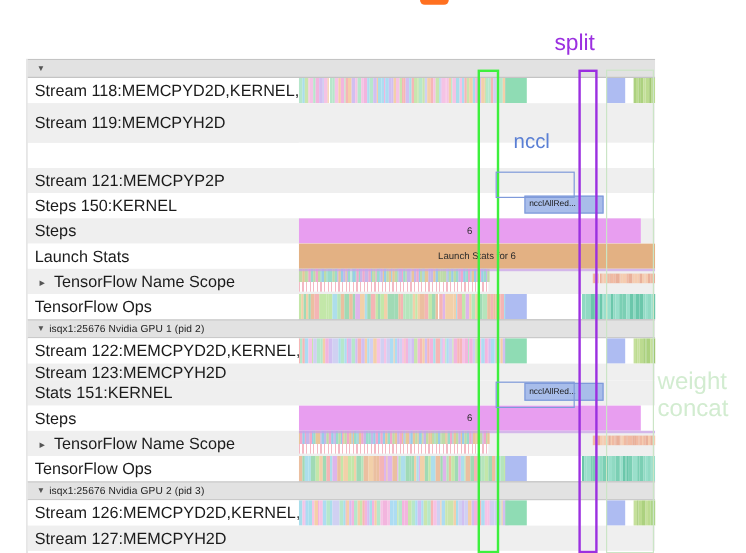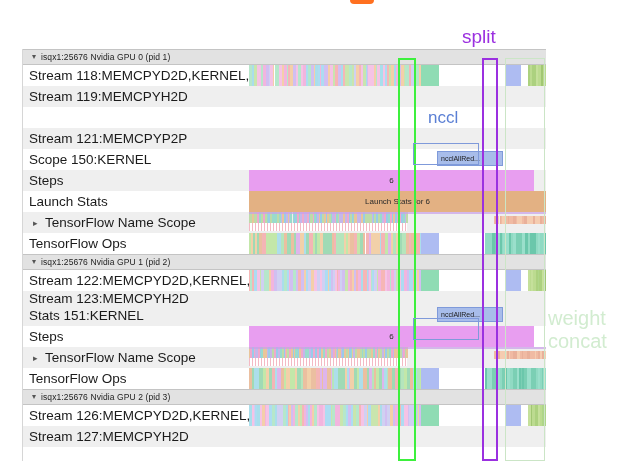--- a/index.html
+++ b/index.html
@@ -60,21 +60,20 @@
     box-sizing:border-box;display:flex;align-items:center;
     font-size:7px;color:#1a1a1a;padding-left:3px;overflow:hidden;
   }
 </style>
 </head>
 <body>
 
 <div id="panel">
     <div class="group-header">
       <span class="group-caret">▾</span>
-      <span class="group-title">isqx1:25676 Nvidia GPU 0 (pid 1)</span>
     </div>
     <div class="row" style="height:21px;background:#ffffff">
       <div class="row-label" style="background:#ffffff">Stream 118:MEMCPYD2D,KERNEL,ME</div>
       <div class="row-track">
         <div class="stripes" style="left:0px;width:172px">
           <i style="position:absolute;left:0.00px;top:0;width:2.51px;height:100%;background:#a9e3c2;opacity:0.85"></i>
           <i style="position:absolute;left:2.51px;top:0;width:2.46px;height:100%;background:#9ad8e8;opacity:0.85"></i>
           <i style="position:absolute;left:4.98px;top:0;width:2.56px;height:100%;background:#bfe0a0;opacity:0.85"></i>
           <i style="position:absolute;left:7.53px;top:0;width:1.55px;height:100%;background:#f3b8e0;opacity:0.85"></i>
           <i style="position:absolute;left:9.08px;top:0;width:2.61px;height:100%;background:#f3b8e0;opacity:0.85"></i>
@@ -160,33 +159,33 @@
           <i style="position:absolute;left:4.43px;top:0;width:1.65px;height:100%;background:#a8cf78;opacity:0.95"></i>
           <i style="position:absolute;left:6.08px;top:0;width:1.68px;height:100%;background:#a8cf78;opacity:0.95"></i>
           <i style="position:absolute;left:7.76px;top:0;width:2.65px;height:100%;background:#c2de96;opacity:0.95"></i>
           <i style="position:absolute;left:10.41px;top:0;width:2.55px;height:100%;background:#b8d98a;opacity:0.95"></i>
           <i style="position:absolute;left:12.97px;top:0;width:1.83px;height:100%;background:#9cc46c;opacity:0.95"></i>
           <i style="position:absolute;left:14.79px;top:0;width:2.89px;height:100%;background:#b8d98a;opacity:0.95"></i>
           <i style="position:absolute;left:17.68px;top:0;width:1.64px;height:100%;background:#aad383;opacity:0.95"></i>
         </div>
       </div>
     </div>
-    <div class="row" style="height:21px;background:#efefef">
+    <div class="row" style="height:33px;background:#efefef">
       <div class="row-label" style="background:#efefef">Stream 119:MEMCPYH2D</div>
       <div class="row-track"></div>
     </div>
     <div class="row" style="height:21px;background:#ffffff">
       <div class="row-track"></div>
     </div>
     <div class="row" style="height:21px;background:#efefef">
       <div class="row-label" style="background:#efefef">Stream 121:MEMCPYP2P</div>
       <div class="row-track"></div>
     </div>
     <div class="row" style="height:21px;background:#ffffff">
-      <div class="row-label" style="background:#ffffff">Scope 150:KERNEL</div>
+      <div class="row-label" style="background:#ffffff">Steps 150:KERNEL</div>
       <div class="row-track">
         <div class="nccl-bar" style="left:188px;top:2px;width:66px;height:15px">ncclAllRed...</div>
       </div>
     </div>
     <div class="row" style="height:21px;background:#efefef">
       <div class="row-label" style="background:#efefef">Steps</div>
       <div class="row-track">
         <div class="solidbar" style="left:0px;width:285px;background:#e89ef0">
           <span>6</span>
         </div>

